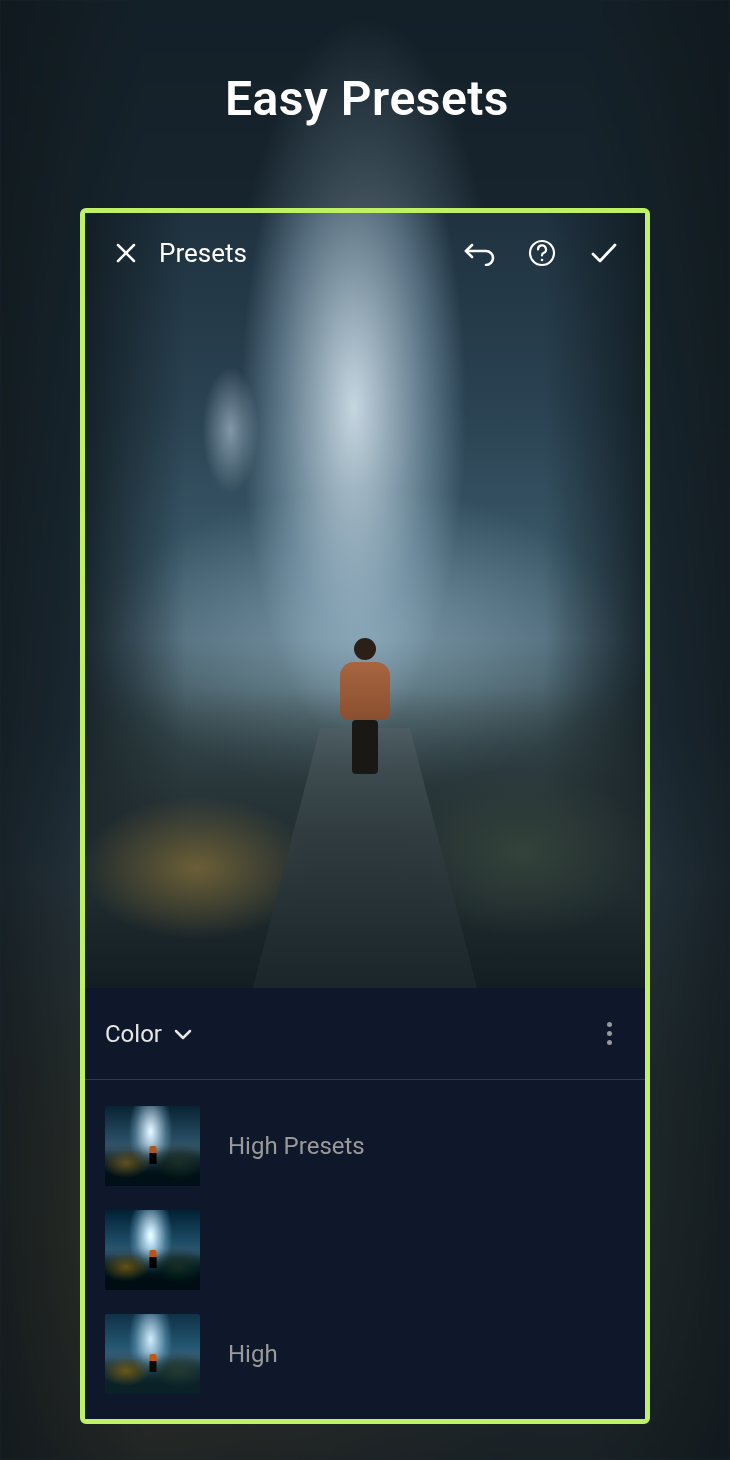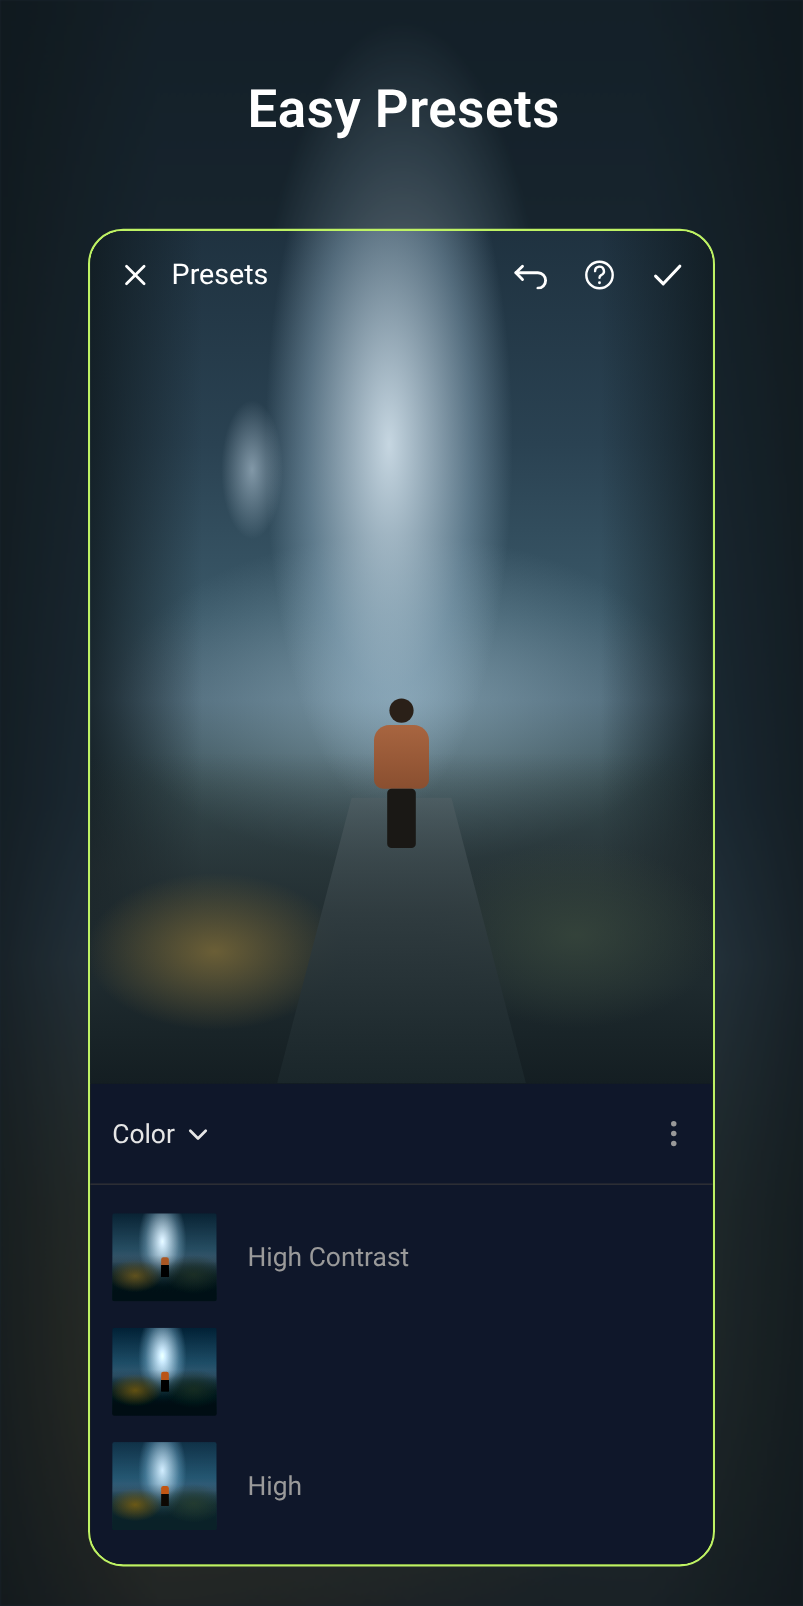--- a/index.html
+++ b/index.html
@@ -44,22 +44,22 @@
   z-index: 2;
   letter-spacing: 0.5px;
 }
 
 .phone {
   position: absolute;
   top: 208px;
   left: 80px;
   width: 570px;
   height: 1216px;
-  border-radius: 32px;
-  border: 2px solid #bef264;
+  border-radius: 6px;
+  border: 5px solid #bef264;
   overflow: hidden;
   z-index: 3;
   display: flex;
   flex-direction: column;
   background: #000;
 }
 
 .photo-area {
   position: relative;
   height: 775px;
@@ -301,21 +301,21 @@
       <div class="more-btn">
         <span></span>
         <span></span>
         <span></span>
       </div>
     </div>
 
     <div class="preset-list">
       <div class="preset-item">
         <div class="thumb v-hc"></div>
-        <div class="preset-name">High Contrast</div>
+        <div class="preset-name">High Presets</div>
       </div>
       <div class="preset-item">
         <div class="thumb v-hcd"></div>
       </div>
       <div class="preset-item">
         <div class="thumb v-vivid"></div>
         <div class="preset-name">High</div>
       </div>
     </div>
   </div>

